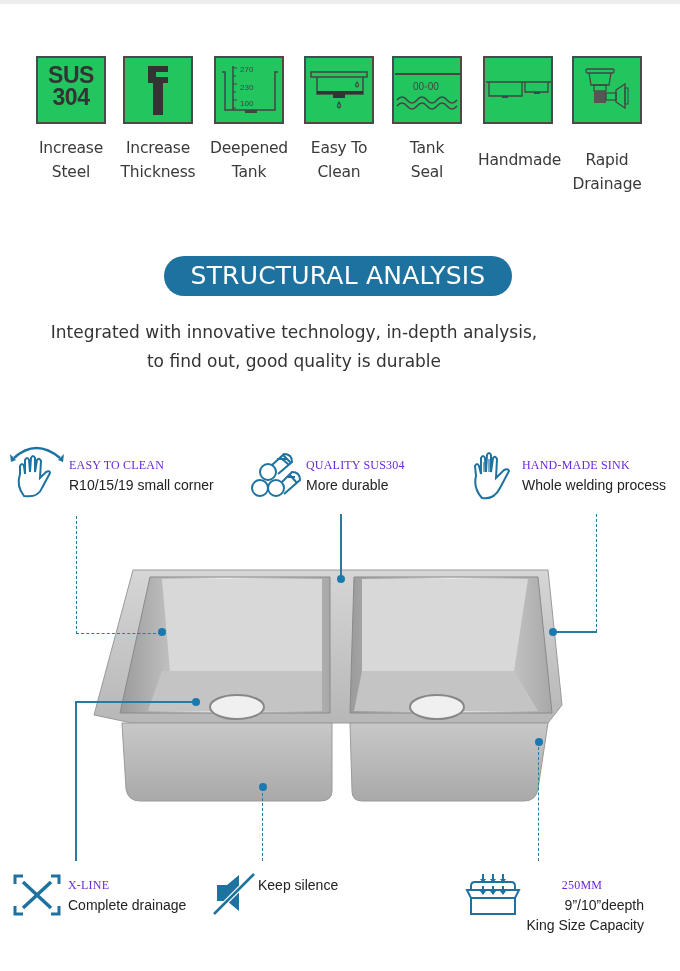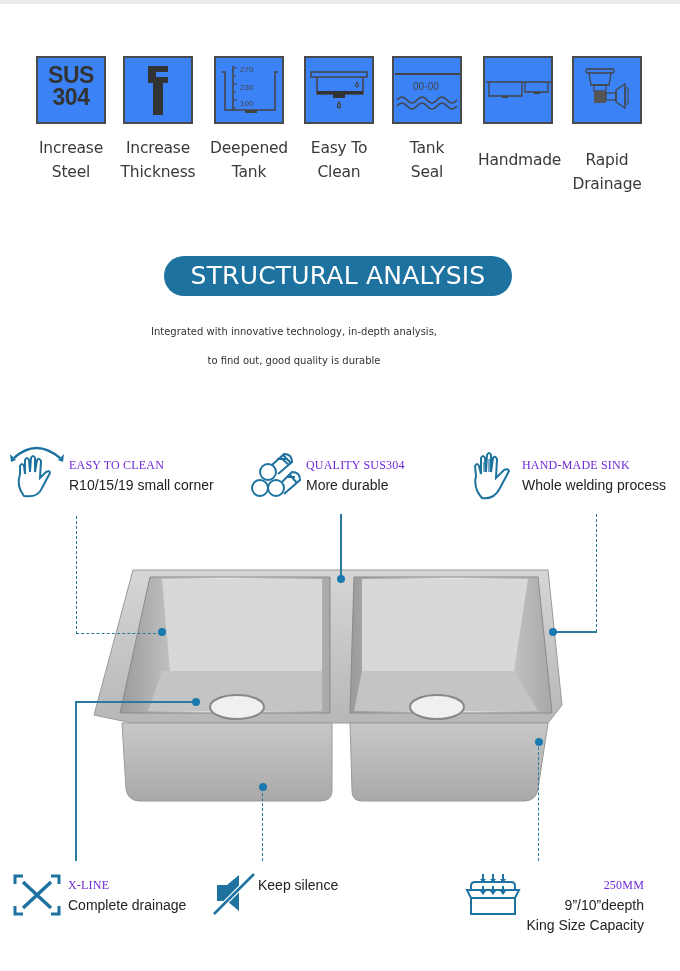--- a/index.html
+++ b/index.html
@@ -1,26 +1,26 @@
 <!DOCTYPE html>
 <html><head>
 <meta charset="utf-8">
 <style>
   *{box-sizing:border-box;margin:0;padding:0}
   html,body{width:680px;height:971px;background:#fff;overflow:hidden}
   body{position:relative;font-family:"DejaVu Sans",sans-serif;color:#333}
   .topbar{position:absolute;left:0;top:0;width:680px;height:4px;background:#ececec}
   .feat{position:absolute;top:56px;width:80px;text-align:center}
-  .feat .box{width:70px;height:68px;border:2.5px solid #4a4a4a;margin:0 auto;position:relative;background:#3b82f6}
+  .feat .box{width:70px;height:68px;border:2.5px solid #4a4a4a;margin:0 auto;position:relative;background:#22c55e}
   .feat .lbl{font-family:"DejaVu Sans",sans-serif;font-size:15.5px;color:#3a3a3a;line-height:24px;margin-top:12px;white-space:nowrap;letter-spacing:-0.2px}
   .feat .lbl.one{margin-top:24px}
   .feat .lbl.up{margin-top:24px}
   .sus{position:absolute;left:6px;top:6px;font-family:"Liberation Sans",sans-serif;font-weight:bold;font-size:23px;line-height:22px;color:#333;text-align:center;width:54px;letter-spacing:-0.5px}
   .pill{position:absolute;left:164px;top:256px;width:348px;height:40px;background:#1e72a0;border-radius:20px;color:#fff;font-family:"DejaVu Sans",sans-serif;font-size:25px;line-height:40px;text-align:center;letter-spacing:0.2px}
-  .intro{position:absolute;left:0;width:588px;text-align:center;font-size:10px;color:#333;line-height:20px}
+  .intro{position:absolute;left:0;width:588px;text-align:center;font-size:17px;color:#333;line-height:20px}
   .callout{position:absolute;font-family:"DejaVu Serif","Liberation Serif",serif}
   .callout .t{color:#6d28d9;font-size:12px;line-height:20px;letter-spacing:0.2px;white-space:nowrap;font-family:"Liberation Serif",serif}
   .callout .s{color:#222;font-size:14px;line-height:20px;white-space:nowrap;font-family:Liberation Sans, sans-serif}
   .ic{position:absolute}
   .line{position:absolute;background:#2a7aa0}
   .dline{position:absolute;border-color:#2a7aa0;border-style:dashed;border-width:0}
   .dot{position:absolute;width:8px;height:8px;border-radius:50%;background:#1a7ab0;margin:-4px 0 0 -4px}
 </style>
 </head>
 <body>
@@ -247,16 +247,16 @@
     <g stroke="#1e72a0" stroke-width="2" fill="none">
       <path d="M2 18 H54 L50 26 H6 Z"></path>
       <path d="M6 26 V42 H50 V26"></path>
       <path d="M6 18 V14 Q6 10 10 10 H46 Q50 10 50 14 V18"></path>
       <path d="M18 2 V8 M28 2 V8 M38 2 V8 M18 14 V20 M28 14 V20 M38 14 V20"></path>
     </g>
     <path d="M15 7 L18 11 L21 7 Z M25 7 L28 11 L31 7 Z M35 7 L38 11 L41 7 Z M15 19 L18 23 L21 19 Z M25 19 L28 23 L31 19 Z M35 19 L38 23 L41 19 Z" fill="#1e72a0"></path>
   </svg>
 </div>
 <div class="callout" style="left:520px;top:875px;width:124px;text-align:center">
-  <div class="t" style="text-align:right">250MM</div>
+  <div class="t" style="text-align:center">250MM</div>
   <div class="s" style="text-align:right">9”/10”deepth</div>
   <div class="s" style="text-align:right">King Size Capacity</div>
 </div>
 
 </body></html>

